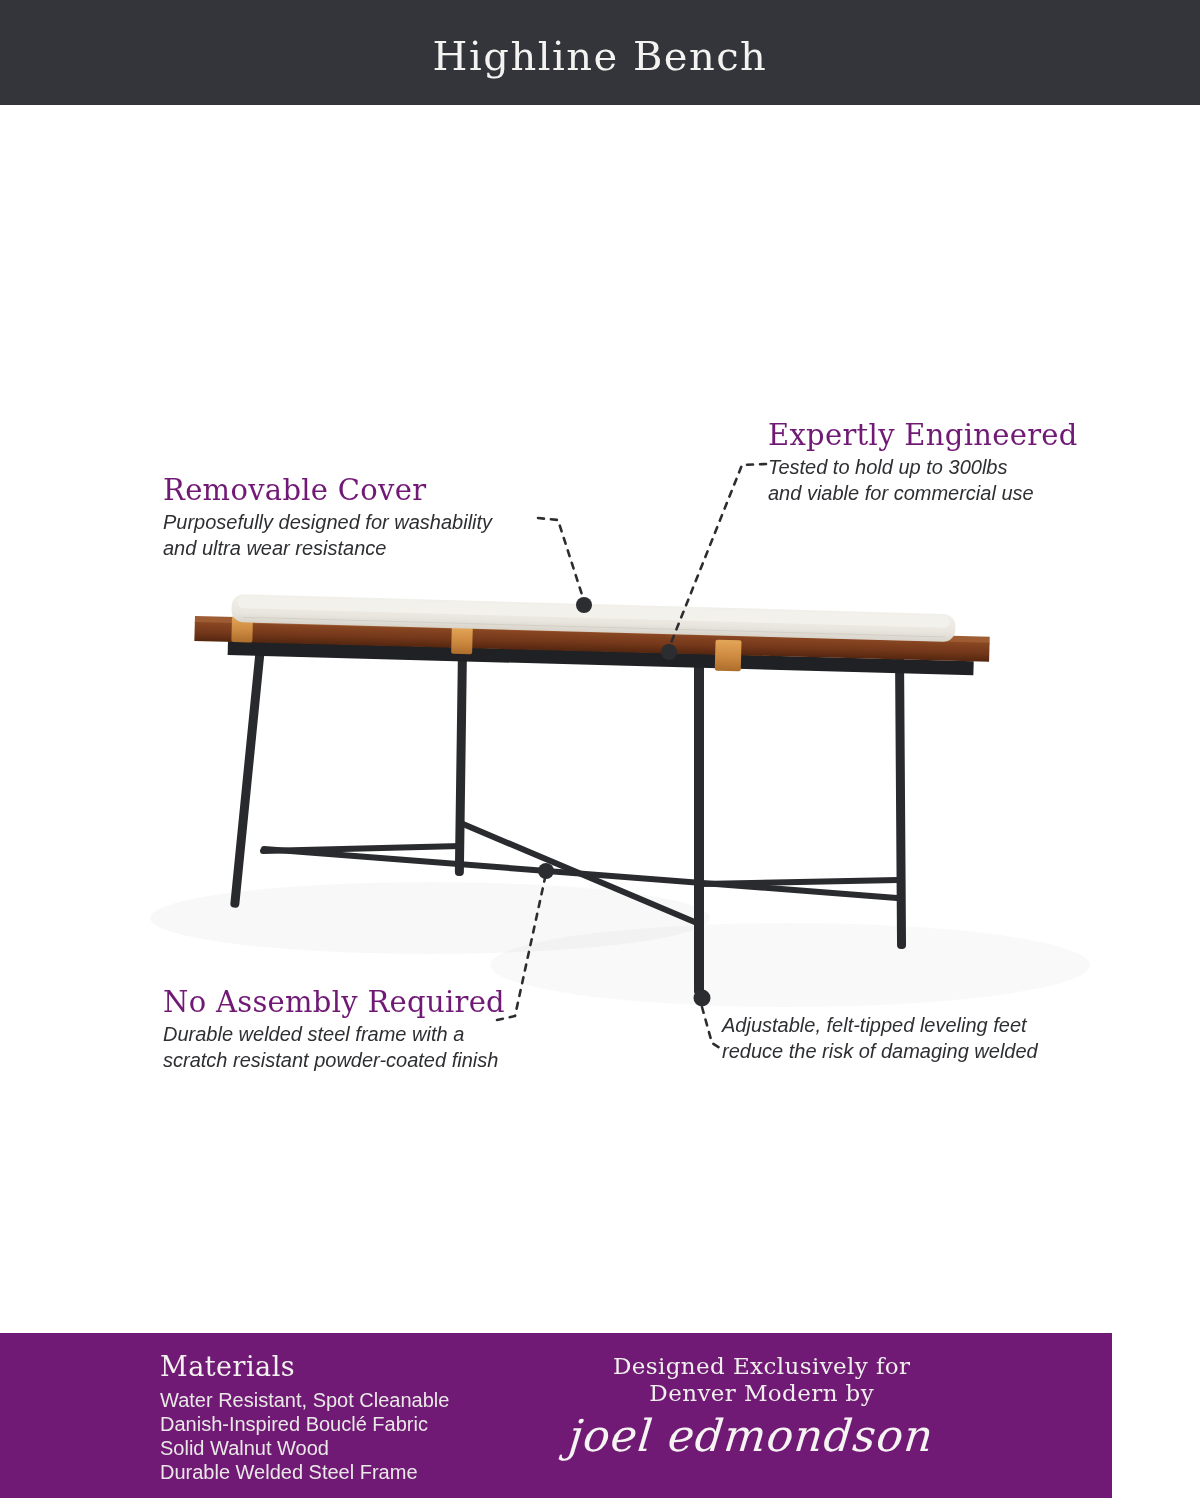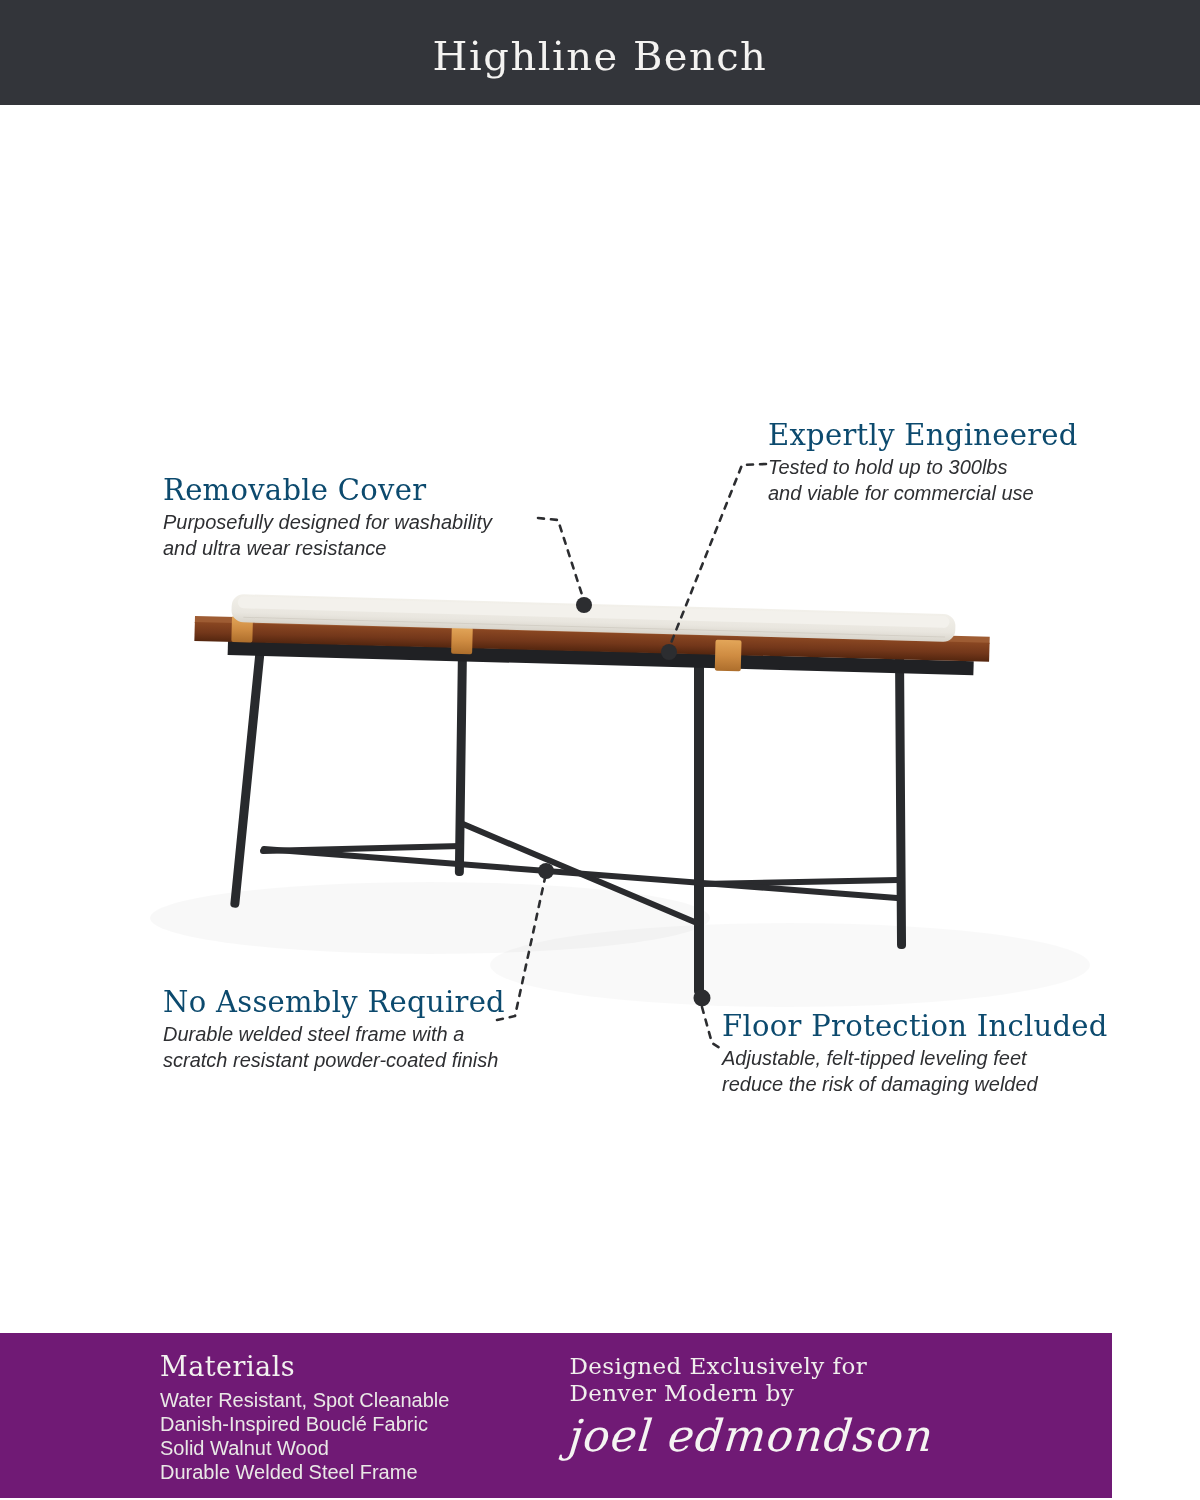--- a/index.html
+++ b/index.html
@@ -20,36 +20,36 @@
   .bottombar {
     position:absolute; left:0; top:1333px; width:1112px; height:165px;
     background:#701a75; color:#efeeec;
   }
   .materials { position:absolute; left:160px; top:18px; }
   .materials h3 {
     font-family:"DejaVu Serif", serif; font-weight:400;
     font-size:27px; line-height:32px; color:#f2f1ef; margin-bottom:5px; letter-spacing:0.5px;
   }
   .materials p { font-size:20px; line-height:24px; color:#e9e8e6; }
-  .designed { position:absolute; right:158px; top:20px; text-align:left; }
+  .designed { position:absolute; right:158px; top:20px; text-align:center; }
   .designed p {
     font-family:"DejaVu Serif", serif; font-weight:400;
     font-size:23px; line-height:27px; color:#f0efed; letter-spacing:0.4px;
   }
   .signature {
     display:inline-block; margin-top:4px; margin-right:20px;
     font-family:"DejaVu Serif", serif; font-style:italic; font-weight:400;
     font-size:44px; line-height:50px; color:#f5f4f2;
     transform:skewX(-6deg); letter-spacing:1px;
   }
   
   .anno { position:absolute; }
   .anno h2 {
     font-family:"DejaVu Serif", serif; font-weight:400;
-    font-size:29px; line-height:33px; color:#0c4a6e; letter-spacing:0.3px;
+    font-size:29px; line-height:33px; color:#701a75; letter-spacing:0.3px;
   }
   .anno p { margin-top:2px; font-size:20px; line-height:26px; color:#2e2f32;font-style:italic; }
   .anno-removable   { left:163px; top:474px; }
   .anno-engineered  { left:768px; top:419px; }
   .anno-assembly    { left:163px; top:986px; }
   .anno-floor       { left:722px; top:1010px; }
   
   .scene { position:absolute; left:0; top:0; width:1200px; height:1500px; }
 </style>
 </head>
@@ -141,21 +141,20 @@
        <span>and viable for commercial use</span></p>
   </div>
 
   <div class="anno anno-assembly">
     <h2>No Assembly Required</h2>
     <p><span>Durable welded steel frame with a</span><br>
        <span>scratch resistant powder-coated finish</span></p>
   </div>
 
   <div class="anno anno-floor">
-    <h2>Floor Protection Included</h2>
     <p><span>Adjustable, felt-tipped leveling feet</span><br>
        <span>reduce the risk of damaging welded</span></p>
   </div>
 
   <footer class="bottombar">
     <div class="materials">
       <h3>Materials</h3>
       <p>Water Resistant, Spot Cleanable</p>
       <p>Danish-Inspired Bouclé Fabric</p>
       <p>Solid Walnut Wood</p>

